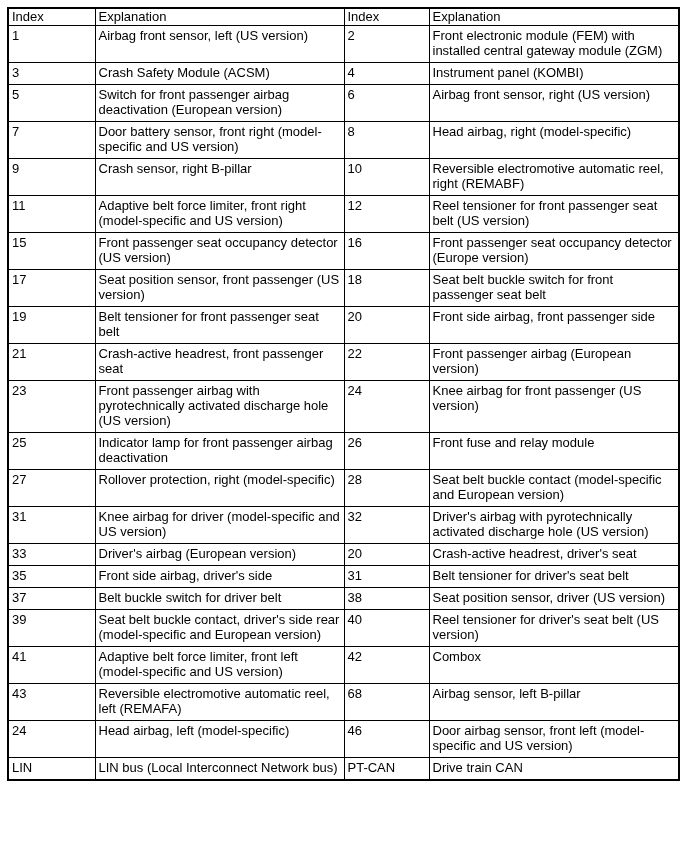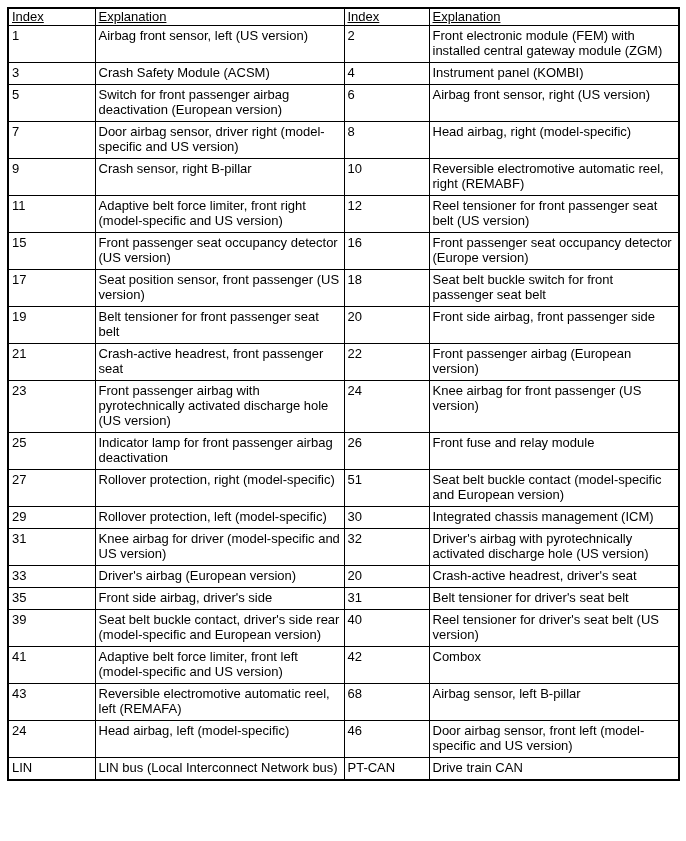--- a/index.html
+++ b/index.html
@@ -28,21 +28,20 @@
     text-align: left;
     font-size: 13px;
     line-height: 15px;
     font-weight: normal;
     color: #000000;
     padding: 2px 3px 4px 3px;
     overflow-wrap: break-word;
   }
   table.index-table thead th {
     padding: 0px 3px 1px 3px;
-    text-decoration: underline;
   }
   col.c-index1 { width: 87px; }
   col.c-expl1  { width: 249px; }
   col.c-index2 { width: 85px; }
   col.c-expl2  { width: 250px; }
 </style>
 </head>
 <body>
 
 <div class="page">
@@ -75,21 +74,21 @@
           <td>Instrument panel (KOMBI)</td>
         </tr>
         <tr>
           <td>5</td>
           <td>Switch for front passenger airbag deactivation (European version)</td>
           <td>6</td>
           <td>Airbag front sensor, right (US version)</td>
         </tr>
         <tr>
           <td>7</td>
-          <td>Door airbag sensor, driver right (model-specific and US version)</td>
+          <td>Door battery sensor, front right (model-specific and US version)</td>
           <td>8</td>
           <td>Head airbag, right (model-specific)</td>
         </tr>
         <tr>
           <td>9</td>
           <td>Crash sensor, right B-pillar</td>
           <td>10</td>
           <td>Reversible electromotive automatic reel, right (REMABF)</td>
         </tr>
         <tr>
@@ -130,46 +129,46 @@
         </tr>
         <tr>
           <td>25</td>
           <td>Indicator lamp for front passenger airbag deactivation</td>
           <td>26</td>
           <td>Front fuse and relay module</td>
         </tr>
         <tr>
           <td>27</td>
           <td>Rollover protection, right (model-specific)</td>
-          <td>51</td>
+          <td>28</td>
           <td>Seat belt buckle contact (model-specific and European version)</td>
-        </tr>
-        <tr>
-          <td>29</td>
-          <td>Rollover protection, left (model-specific)</td>
-          <td>30</td>
-          <td>Integrated chassis management (ICM)</td>
         </tr>
         <tr>
           <td>31</td>
           <td>Knee airbag for driver (model-specific and US version)</td>
           <td>32</td>
           <td>Driver's airbag with pyrotechnically activated discharge hole (US version)</td>
         </tr>
         <tr>
           <td>33</td>
           <td>Driver's airbag (European version)</td>
           <td>20</td>
           <td>Crash-active headrest, driver's seat</td>
         </tr>
         <tr>
           <td>35</td>
           <td>Front side airbag, driver's side</td>
           <td>31</td>
           <td>Belt tensioner for driver's seat belt</td>
+        </tr>
+        <tr>
+          <td>37</td>
+          <td>Belt buckle switch for driver belt</td>
+          <td>38</td>
+          <td>Seat position sensor, driver (US version)</td>
         </tr>
         <tr>
           <td>39</td>
           <td>Seat belt buckle contact, driver's side rear (model-specific and European version)</td>
           <td>40</td>
           <td>Reel tensioner for driver's seat belt (US version)</td>
         </tr>
         <tr>
           <td>41</td>
           <td>Adaptive belt force limiter, front left (model-specific and US version)</td>

